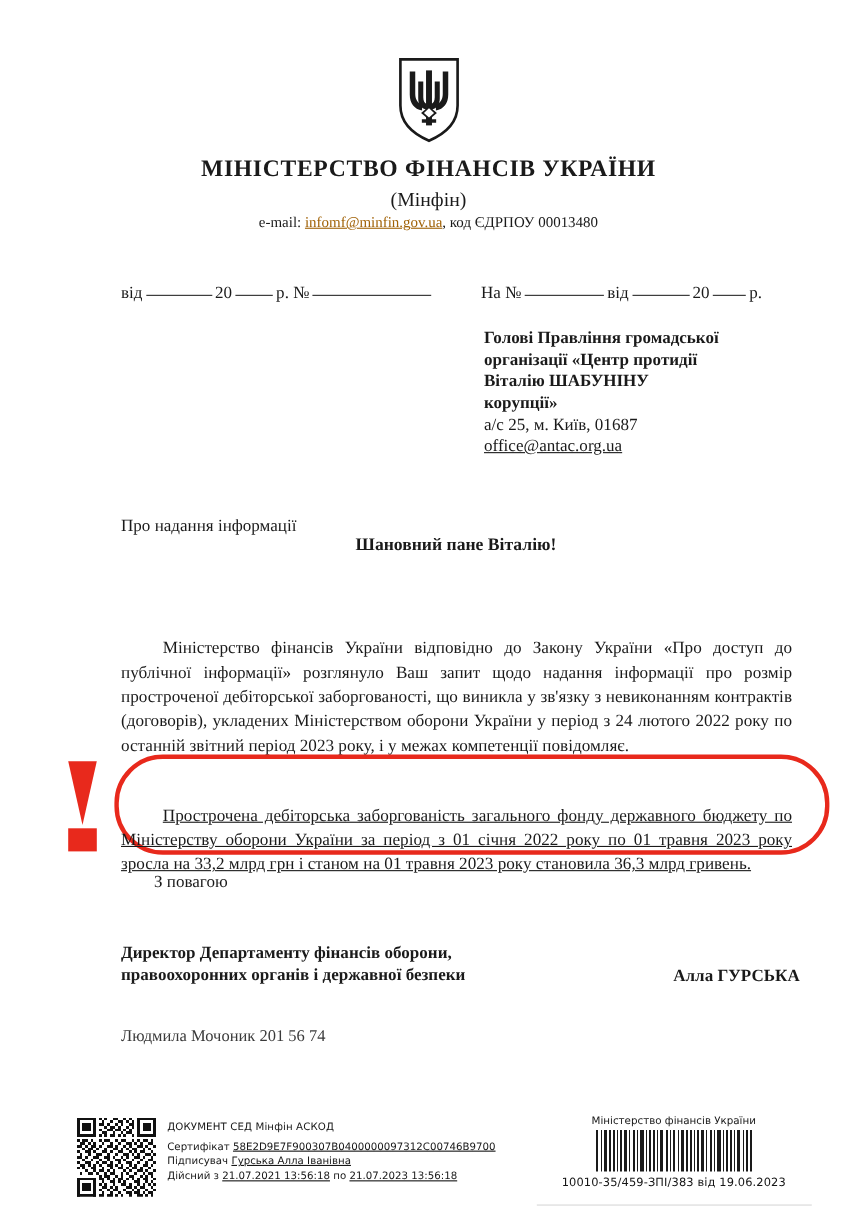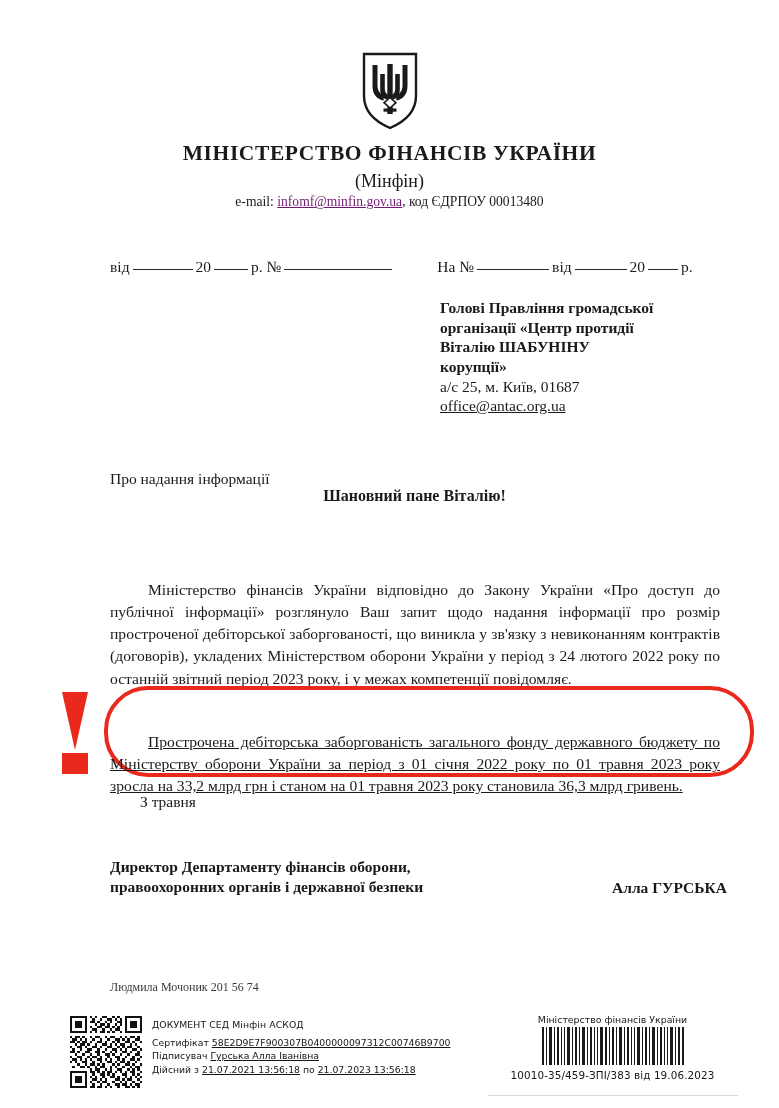--- a/index.html
+++ b/index.html
@@ -59,21 +59,21 @@
   .contact-line {
     font-size: 13.6px;
     margin-top: 14px;
     line-height: 1.35;
   }
   .contact-line.second {
     margin-top: 2px;
   }
   .email-link {
     text-decoration: underline;
-    color: #701a75;
+    color: #a16207;
   }
 
   
   .reg-row {
     position: absolute;
     top: 258px;
     left: 110px;
     right: 55px;
     font-size: 15.5px;
     display: flex;
@@ -222,23 +222,23 @@
   .sig-name {
     font-weight: bold;
     white-space: nowrap;
     padding-bottom: 0px;
     padding-right: 20px;
   }
 
   
   .executor {
     position: absolute;
-    top: 980px;
+    top: 934px;
     left: 110px;
-    font-size: 12px;
+    font-size: 15px;
     color: #3a3a3a;
   }
 
   
   .footer {
     position: absolute;
     left: 0;
     right: 0;
     bottom: 0;
     height: 96px;
@@ -367,21 +367,21 @@
 
   <div class="highlight-box"></div>
 
   <div class="body-para para-2">Прострочена дебіторська заборгованість загального фонду державного бюджету по Міністерству оборони України за період з 01 січня 2022 року по 01 травня 2023 року зросла на 33,2 млрд грн і станом на 01 травня 2023 року становила 36,3 млрд гривень.</div>
 
   <div class="exclaim">
     <div class="bar"></div>
     <div class="dot"></div>
   </div>
 
-  <div class="closing">З травня</div>
+  <div class="closing">З повагою</div>
 
   <div class="sig-block">
     <div class="sig-title">
       <div>Директор Департаменту фінансів оборони,</div>
       <div>правоохоронних органів і державної безпеки</div>
     </div>
     <div class="sig-name">Алла  ГУРСЬКА</div>
   </div>
 
   <div class="executor">Людмила Мочоник 201 56 74</div>

